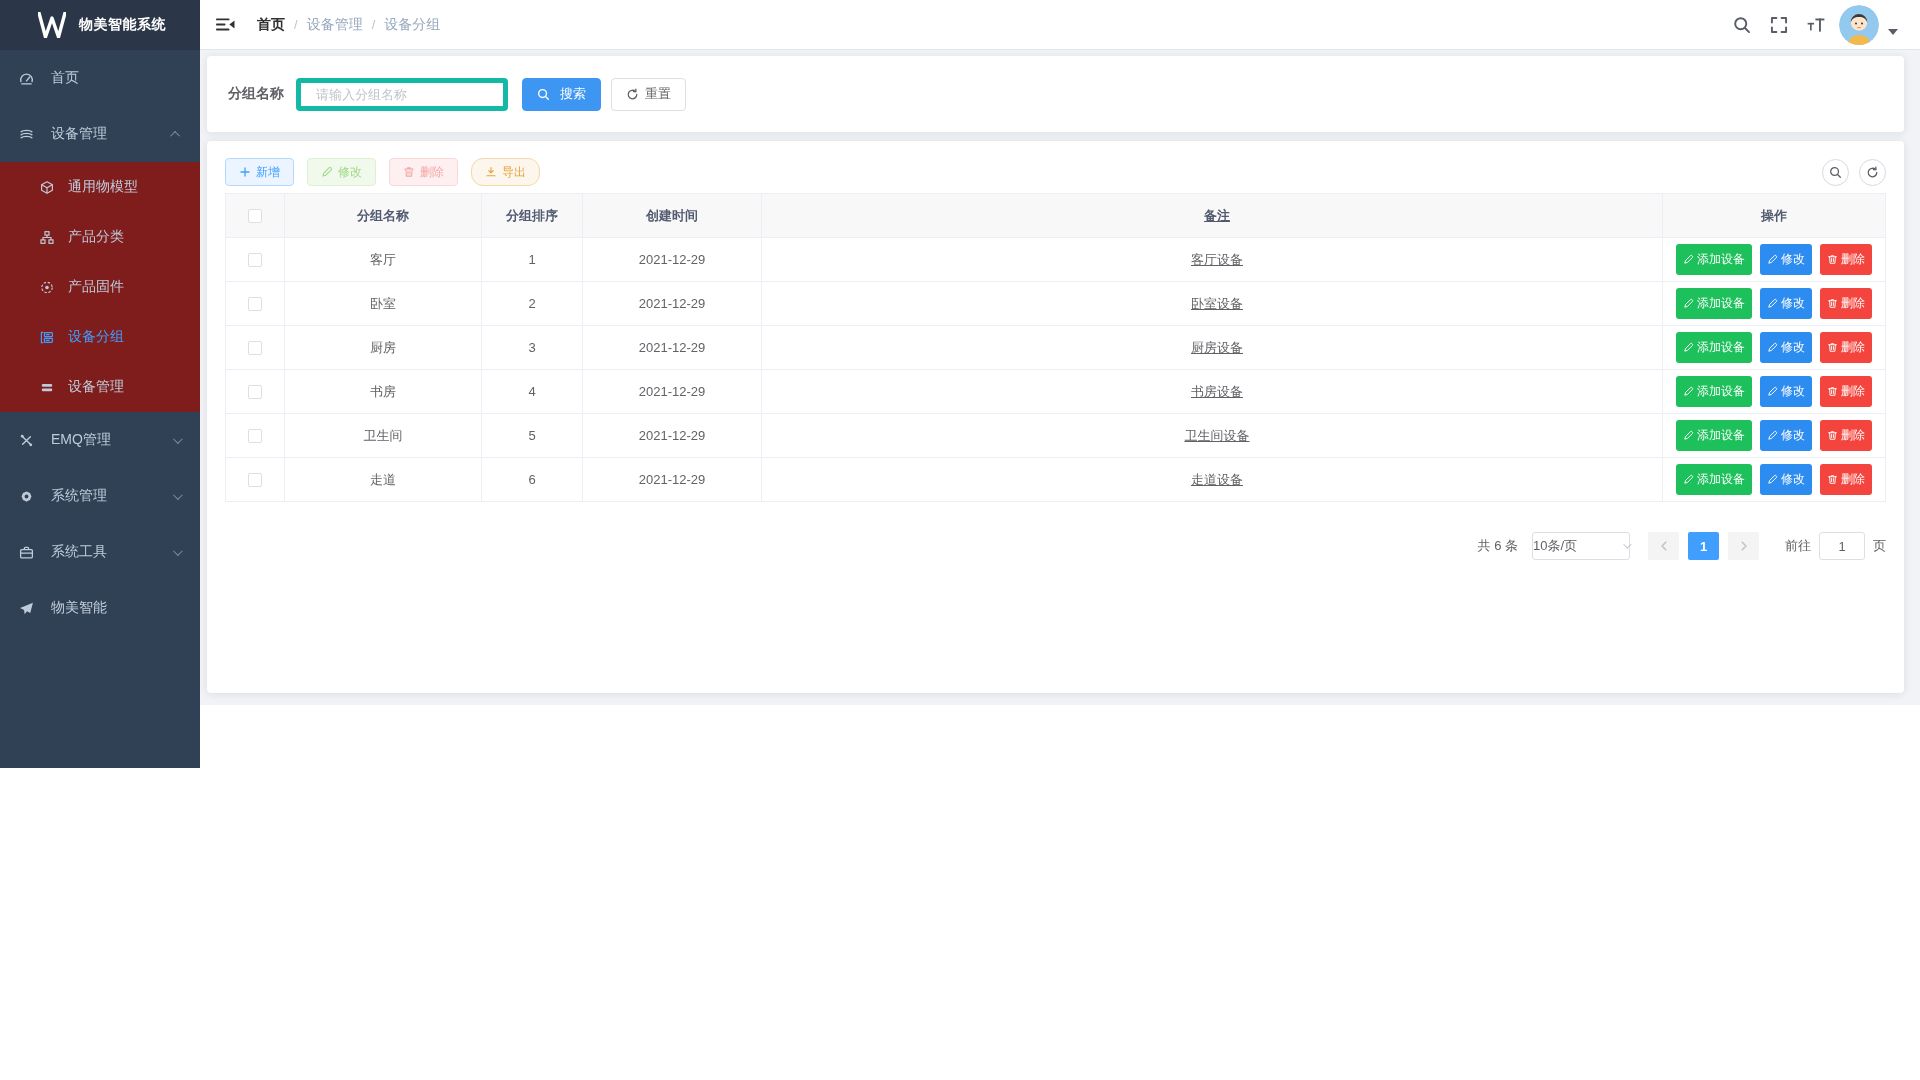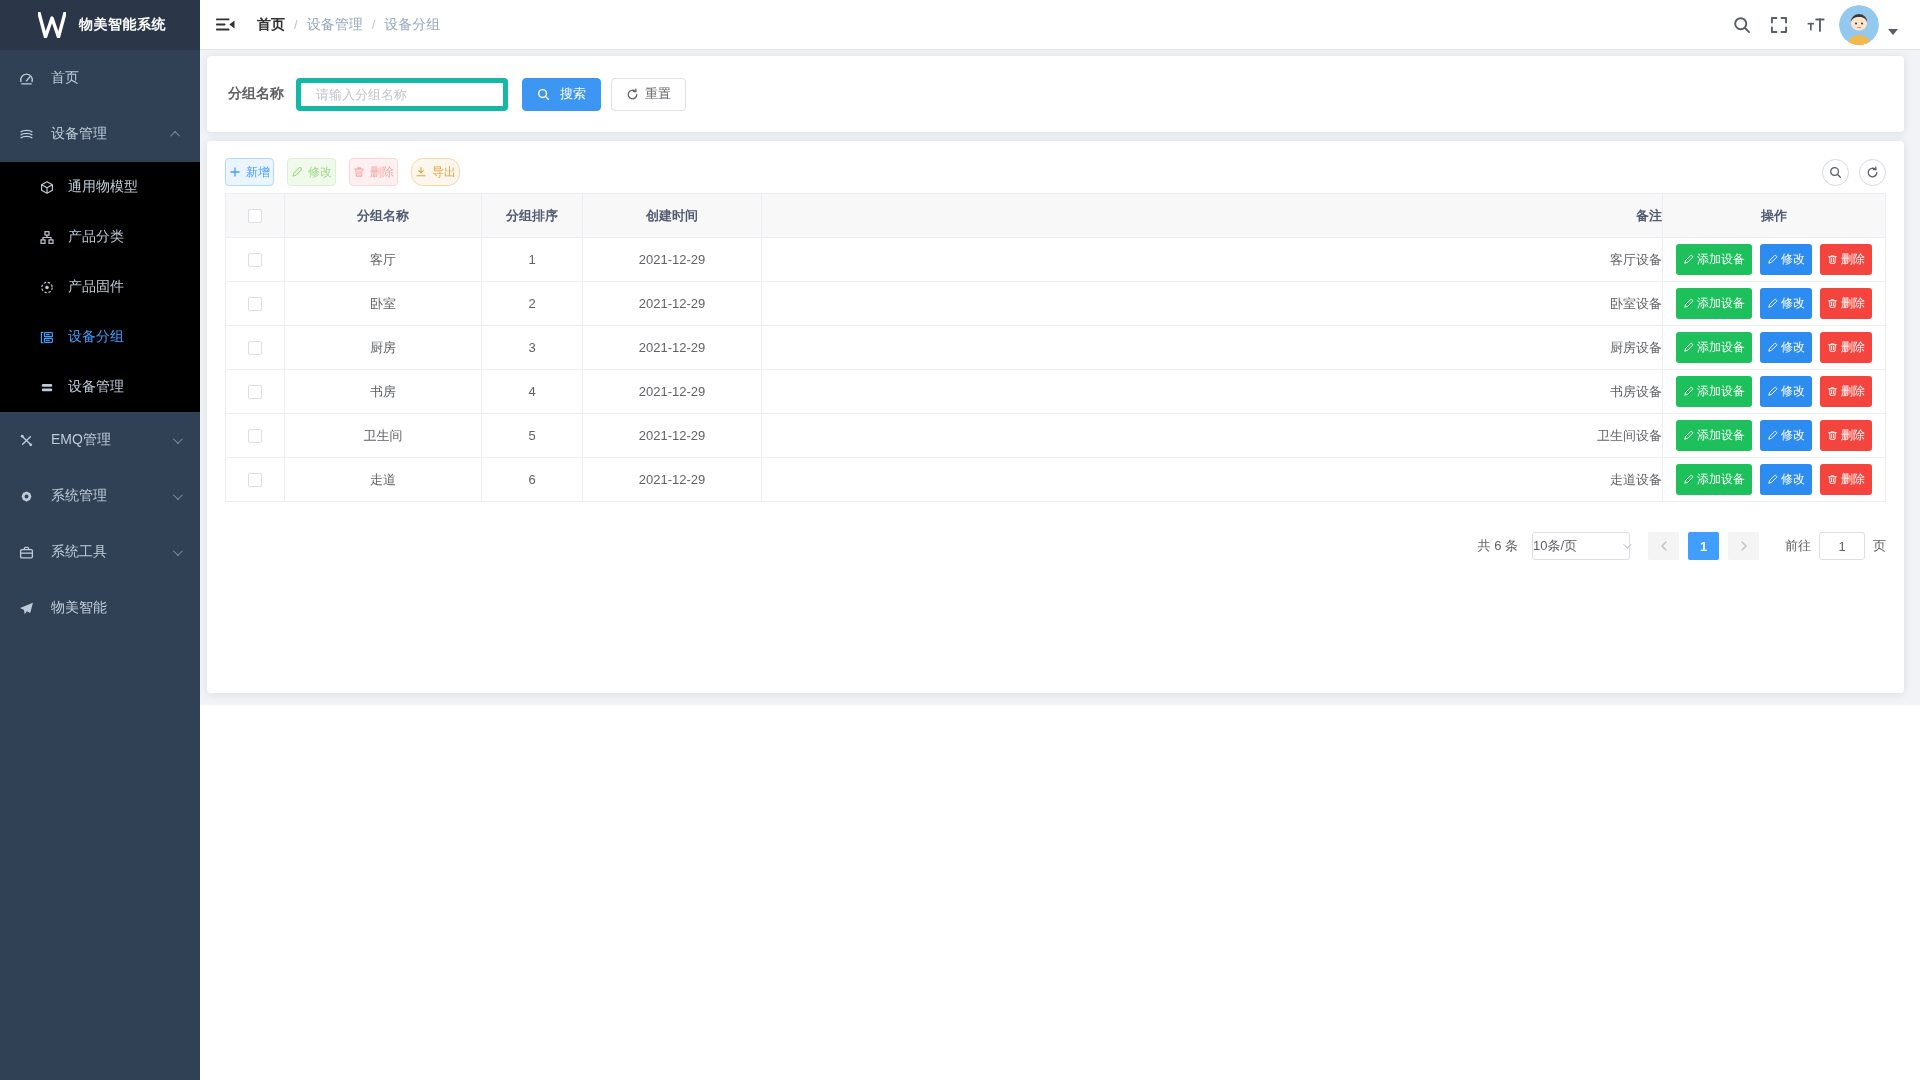--- a/index.html
+++ b/index.html
@@ -1,28 +1,28 @@
 <!DOCTYPE html>
 <html><head>
 <meta charset="utf-8">
 <style>
   * { box-sizing: border-box; margin: 0; padding: 0; }
   html,body { width:1920px; height:1080px; overflow:hidden; background:#fff;
     font-family:"Liberation Sans","DejaVu Sans",sans-serif; }
 
   
-  .sidebar { position:fixed; left:0; top:0; width:200px; height:1080px; background:#304156; z-index:10; }
+  .sidebar { position:fixed; left:0; top:0; width:200px; height:768px; background:#304156; z-index:10; }
   .logo { height:50px; background:#2b3649; display:flex; align-items:center; padding-left:38px; }
   .logo svg { width:28px; height:26px; }
   .logo-title { color:#fff; font-weight:bold; font-size:14px; margin-left:13px; letter-spacing:.5px; }
   .menu-item { height:56px; display:flex; align-items:center; padding:0 20px 0 19px;
     color:#bfcbd9; font-size:14px; cursor:pointer; }
   .menu-item .mi-icon { width:15px; height:15px; margin-right:17px; flex:none; display:flex; }
   .menu-item .mi-icon svg { width:15px; height:15px; }
-  .submenu { background:#000000;text-align:right; }
+  .submenu { background:#7f1d1d;text-align:right; }
   .submenu .menu-item { height:50px; padding-left:40px; }
   .submenu .menu-item .mi-icon { width:14px; height:14px; margin-right:14px; }
   .menu-item.active { color:#409eff; }
   .chev { width:7px; height:7px; border-right:1.4px solid #7d8da2; border-bottom:1.4px solid #7d8da2;
     margin-left:auto; flex:none; }
   .chev.down { transform:rotate(45deg) translateY(-2px); }
   .chev.up { transform:rotate(-135deg) translateY(-2px); }
 
   
   .main { margin-left:200px; }
@@ -56,36 +56,36 @@
   .btn { display:inline-flex; align-items:center; justify-content:center; cursor:pointer;
     border-radius:4px; font-family:inherit; }
   .btn svg { flex:none; }
   .btn-search { height:33px; padding:0 14px; margin-left:14px; background:#3d97f2; border:1px solid #3d97f2;
     color:#fff; font-size:13px; gap:10px; }
   .btn-reset { height:33px; padding:0 14px; margin-left:10px; background:#fff; border:1px solid #dcdfe6;
     color:#606266; font-size:13px; gap:6px; }
 
   .main-card { margin-top:9px; height:552px; padding:17px 18px 0; }
   .toolbar { display:flex; align-items:center; }
-  .tb { height:28px; padding:0 3px; font-size:12px; gap:5px; margin-right:13px; border:1px solid; }
+  .tb { height:28px; padding:0 13px; font-size:12px; gap:5px; margin-right:13px; border:1px solid; }
   .tb-add    { color:#409eff; background:#ecf5ff; border-color:#b3d8ff; }
   .tb-edit   { color:#9fd986; background:#f0f9eb; border-color:#dcf1cf; cursor:not-allowed; }
   .tb-delete { color:#f5a6a6; background:#fef0f0; border-color:#fbd8d8; cursor:not-allowed; }
   .tb-export { color:#e6a23c; background:#fdf6ec; border-color:#f3d9a9;border-radius:12px; }
   .toolbar-right { margin-left:auto; display:flex; gap:10px; }
   .circle-btn { width:27px; height:27px; border-radius:50%; border:1px solid #d6d9de; background:#fff;
     color:#5a5e66; display:flex; align-items:center; justify-content:center; cursor:pointer; }
   .circle-btn svg { width:13px; height:13px; }
 
   
   table { width:100%; border-collapse:collapse; table-layout:fixed; margin-top:7px; }
   th, td { border:1px solid #ebeef5; height:44px; text-align:center; font-size:13px; }
   th { background:#f8f8f9; color:#515a6e; font-weight:bold; }
   td { color:#606266; }
-  th.col-remark, td.col-remark { text-align:right; padding-left:10px; }
+  th.col-remark, td.col-remark { text-align:center; padding-left:10px;text-decoration:underline; }
   .cb { display:inline-block; width:14px; height:14px; border:1px solid #dcdfe6; border-radius:2px;
     background:#fff; vertical-align:middle; cursor:pointer; }
   .btn-act { height:31px; padding:0 7px; font-size:12px; color:#fff; gap:3px; border:none;
     border-radius:3px; margin:0 4px; }
   .act-add  { background:#1ec05c; }
   .act-edit { background:#2d8cf0; }
   .act-del  { background:#f3453e; }
   .btn-act svg { width:11px; height:11px; }
 
   

